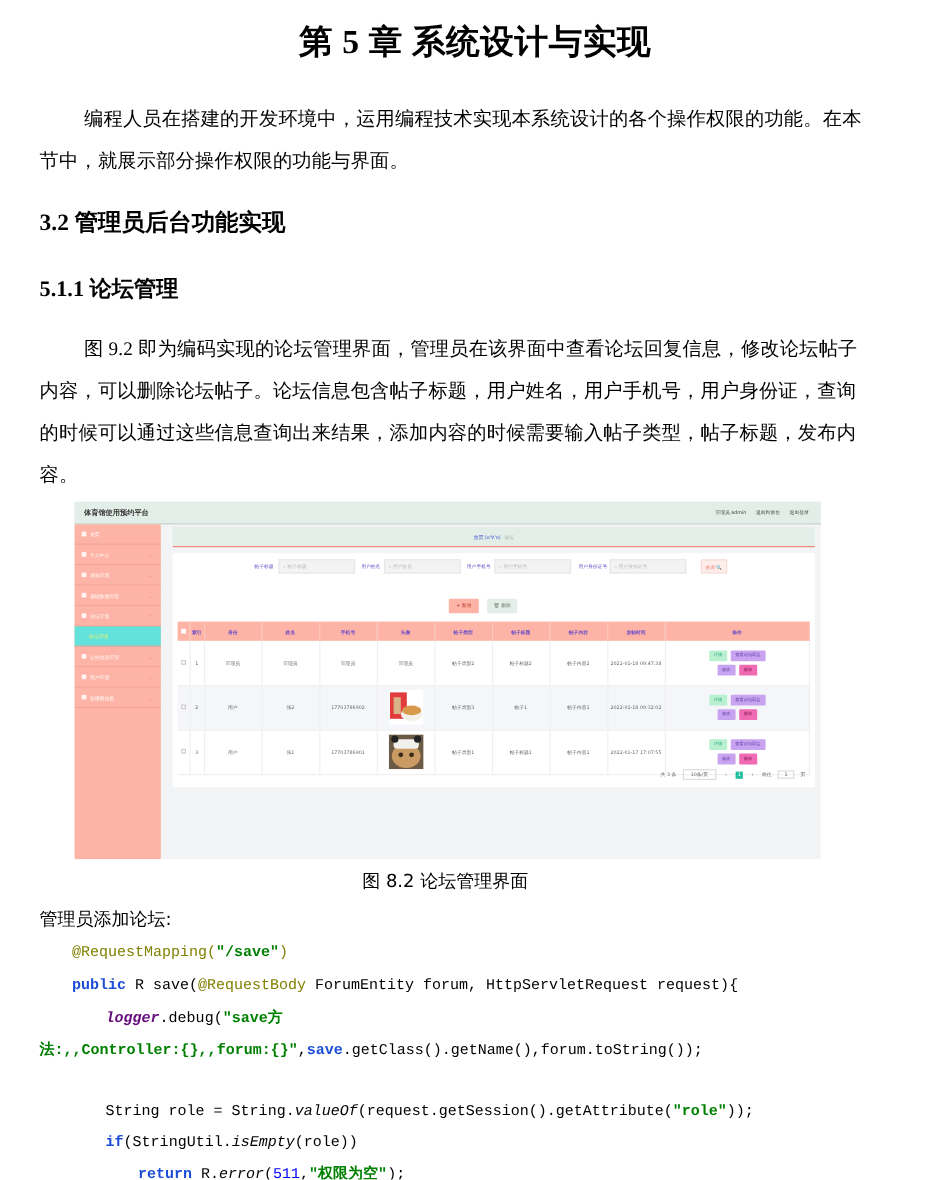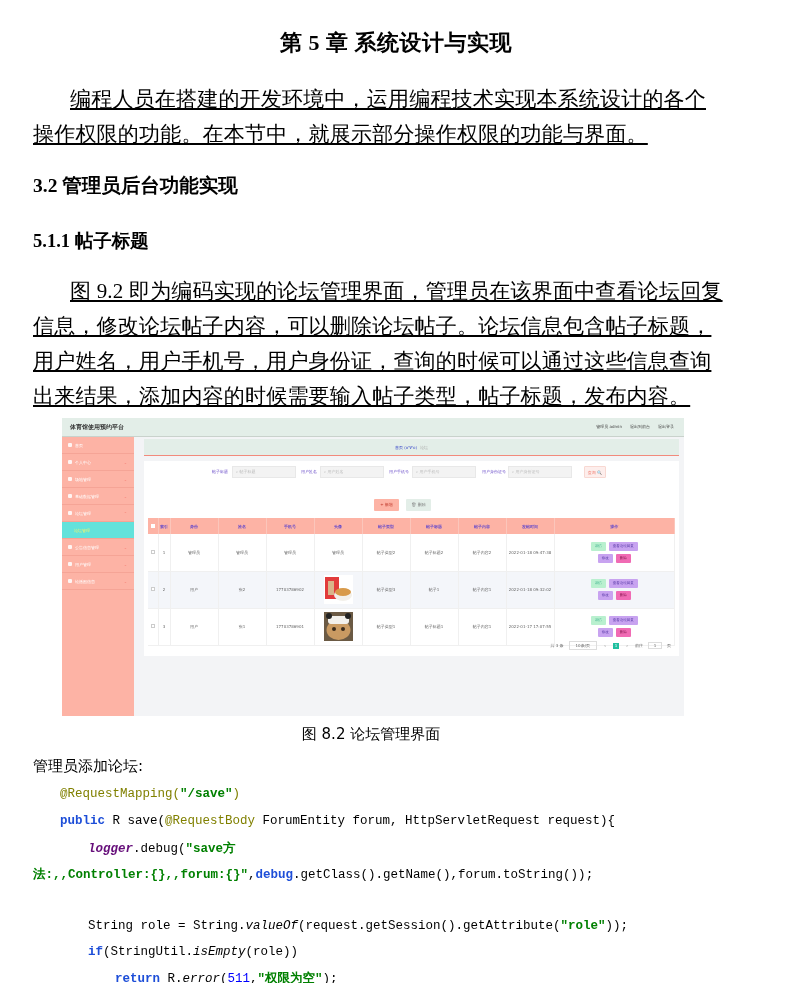--- a/index.html
+++ b/index.html
@@ -1,18 +1,18 @@
 <!DOCTYPE html>
 <html><head>
 <meta charset="utf-8">
 <style>
   * { box-sizing: border-box; margin: 0; padding: 0; }
   body { width: 792px; height: 983px; background: #fff; font-family: "Liberation Serif", "DejaVu Serif", serif; color: #000; overflow: hidden; position: relative; }
-  .chapter-title { position: absolute; top: 28px; left: 0; width: 792px; text-align: center; font-size: 22px; font-weight: bold; letter-spacing: 0.5px; }
-  .para { position: absolute; left: 33px; width: 690px; font-size: 21px; line-height: 35px; text-indent: 37px; letter-spacing: 0.2px; text-decoration: underline; }
+  .chapter-title { position: absolute; top: 16px; left: 0; width: 792px; text-align: center; font-size: 28px; font-weight: bold; letter-spacing: 0.5px; }
+  .para { position: absolute; left: 33px; width: 690px; font-size: 16px; line-height: 35px; text-indent: 37px; letter-spacing: 0.2px; }
   .h2 { position: absolute; left: 33px; font-size: 19.5px; font-weight: bold; }
   .h3 { position: absolute; left: 33px; font-size: 18.5px; font-weight: bold; }
   .figure { position: absolute; left: 62px; top: 418px; width: 622px; height: 298px; background: #f3f4f6; overflow: hidden; font-family: "DejaVu Sans", sans-serif; }
   .app-header { position: absolute; left: 0; top: 0; width: 622px; height: 19px; background: #e3eee8; border-bottom: 1px solid #c9d2cc; }
   .app-title { position: absolute; left: 8px; top: 5px; font-size: 6px; font-weight: bold; color: #333; }
   .hdr-links { position: absolute; right: 10px; top: 6px; font-size: 4px; color: #444; display: flex; gap: 8px; }
   .sidebar { position: absolute; left: 0; top: 19px; width: 72px; height: 279px; background: #fdb3a5; }
   .side-item { height: 17px; border-bottom: 1px solid #f5a496; font-size: 4px; color: #fff; display: flex; align-items: center; padding-left: 6px; position: relative; }
   .side-item .ic { display: inline-block; width: 4px; height: 4px; background: #fff; margin-right: 3px; border-radius: 1px; opacity: 0.85; }
   .side-item .chev { position: absolute; right: 7px; top: 6px; font-size: 4px; color: #f47f72; }
@@ -53,21 +53,21 @@
   .ital { font-style: italic; }
   .logger { color: #660e7a; font-style: italic; font-weight: bold; }
   .num { color: #0000ff; }
 </style>
 </head>
 <body>
 
 <div class="chapter-title">第 5 章  系统设计与实现</div>
 <div class="para" style="top:82px;">编程人员在搭建的开发环境中，运用编程技术实现本系统设计的各个操作权限的功能。在本节中，就展示部分操作权限的功能与界面。</div>
 <div class="h2" style="top:172px;">3.2  管理员后台功能实现</div>
-<div class="h3" style="top:228px;">5.1.1  帖子标题</div>
+<div class="h3" style="top:228px;">5.1.1  论坛管理</div>
 <div class="para" style="top:274px;">图 9.2  即为编码实现的论坛管理界面，管理员在该界面中查看论坛回复信息，修改论坛帖子内容，可以删除论坛帖子。论坛信息包含帖子标题，用户姓名，用户手机号，用户身份证，查询的时候可以通过这些信息查询出来结果，添加内容的时候需要输入帖子类型，帖子标题，发布内容。</div>
 
 <div class="figure">
   <div class="app-header">
     <div class="app-title">体育馆使用预约平台</div>
     <div class="hdr-links">
       <span>管理员 admin</span>
       <span>退出到前台</span>
       <span>退出登录</span>
     </div>
@@ -263,16 +263,16 @@
     </div>
   </div>
 </div>
 
 <div class="caption">图 8.2  论坛管理界面</div>
 <div class="label-line">管理员添加论坛:</div>
 
 <div class="code" style="top:787px;left:60px;"><span class="ann">@RequestMapping(</span><span class="str">"/save"</span><span class="ann">)</span></div>
 <div class="code" style="top:814px;left:60px;"><span class="kw">public</span> R save(<span class="ann">@RequestBody</span> ForumEntity forum, HttpServletRequest request){</div>
 <div class="code" style="top:840px;left:88px;"><span class="logger">logger</span>.debug(<span class="str">"save方</span></div>
-<div class="code" style="top:866px;left:33px;"><span class="str">法:,,Controller:{},,forum:{}"</span>,<span class="kw">debug</span>.getClass().getName(),forum.toString());</div>
+<div class="code" style="top:866px;left:33px;"><span class="str">法:,,Controller:{},,forum:{}"</span>,<span class="kw">save</span>.getClass().getName(),forum.toString());</div>
 <div class="code" style="top:919px;left:88px;">String role = String.<span class="ital">valueOf</span>(request.getSession().getAttribute(<span class="str">"role"</span>));</div>
 <div class="code" style="top:945px;left:88px;"><span class="kw">if</span>(StringUtil.<span class="ital">isEmpty</span>(role))</div>
 <div class="code" style="top:970px;left:115px;"><span class="kw">return</span> R.<span class="ital">error</span>(<span class="num">511</span>,<span class="str">"权限为空"</span>);</div>
 
 </body></html>

